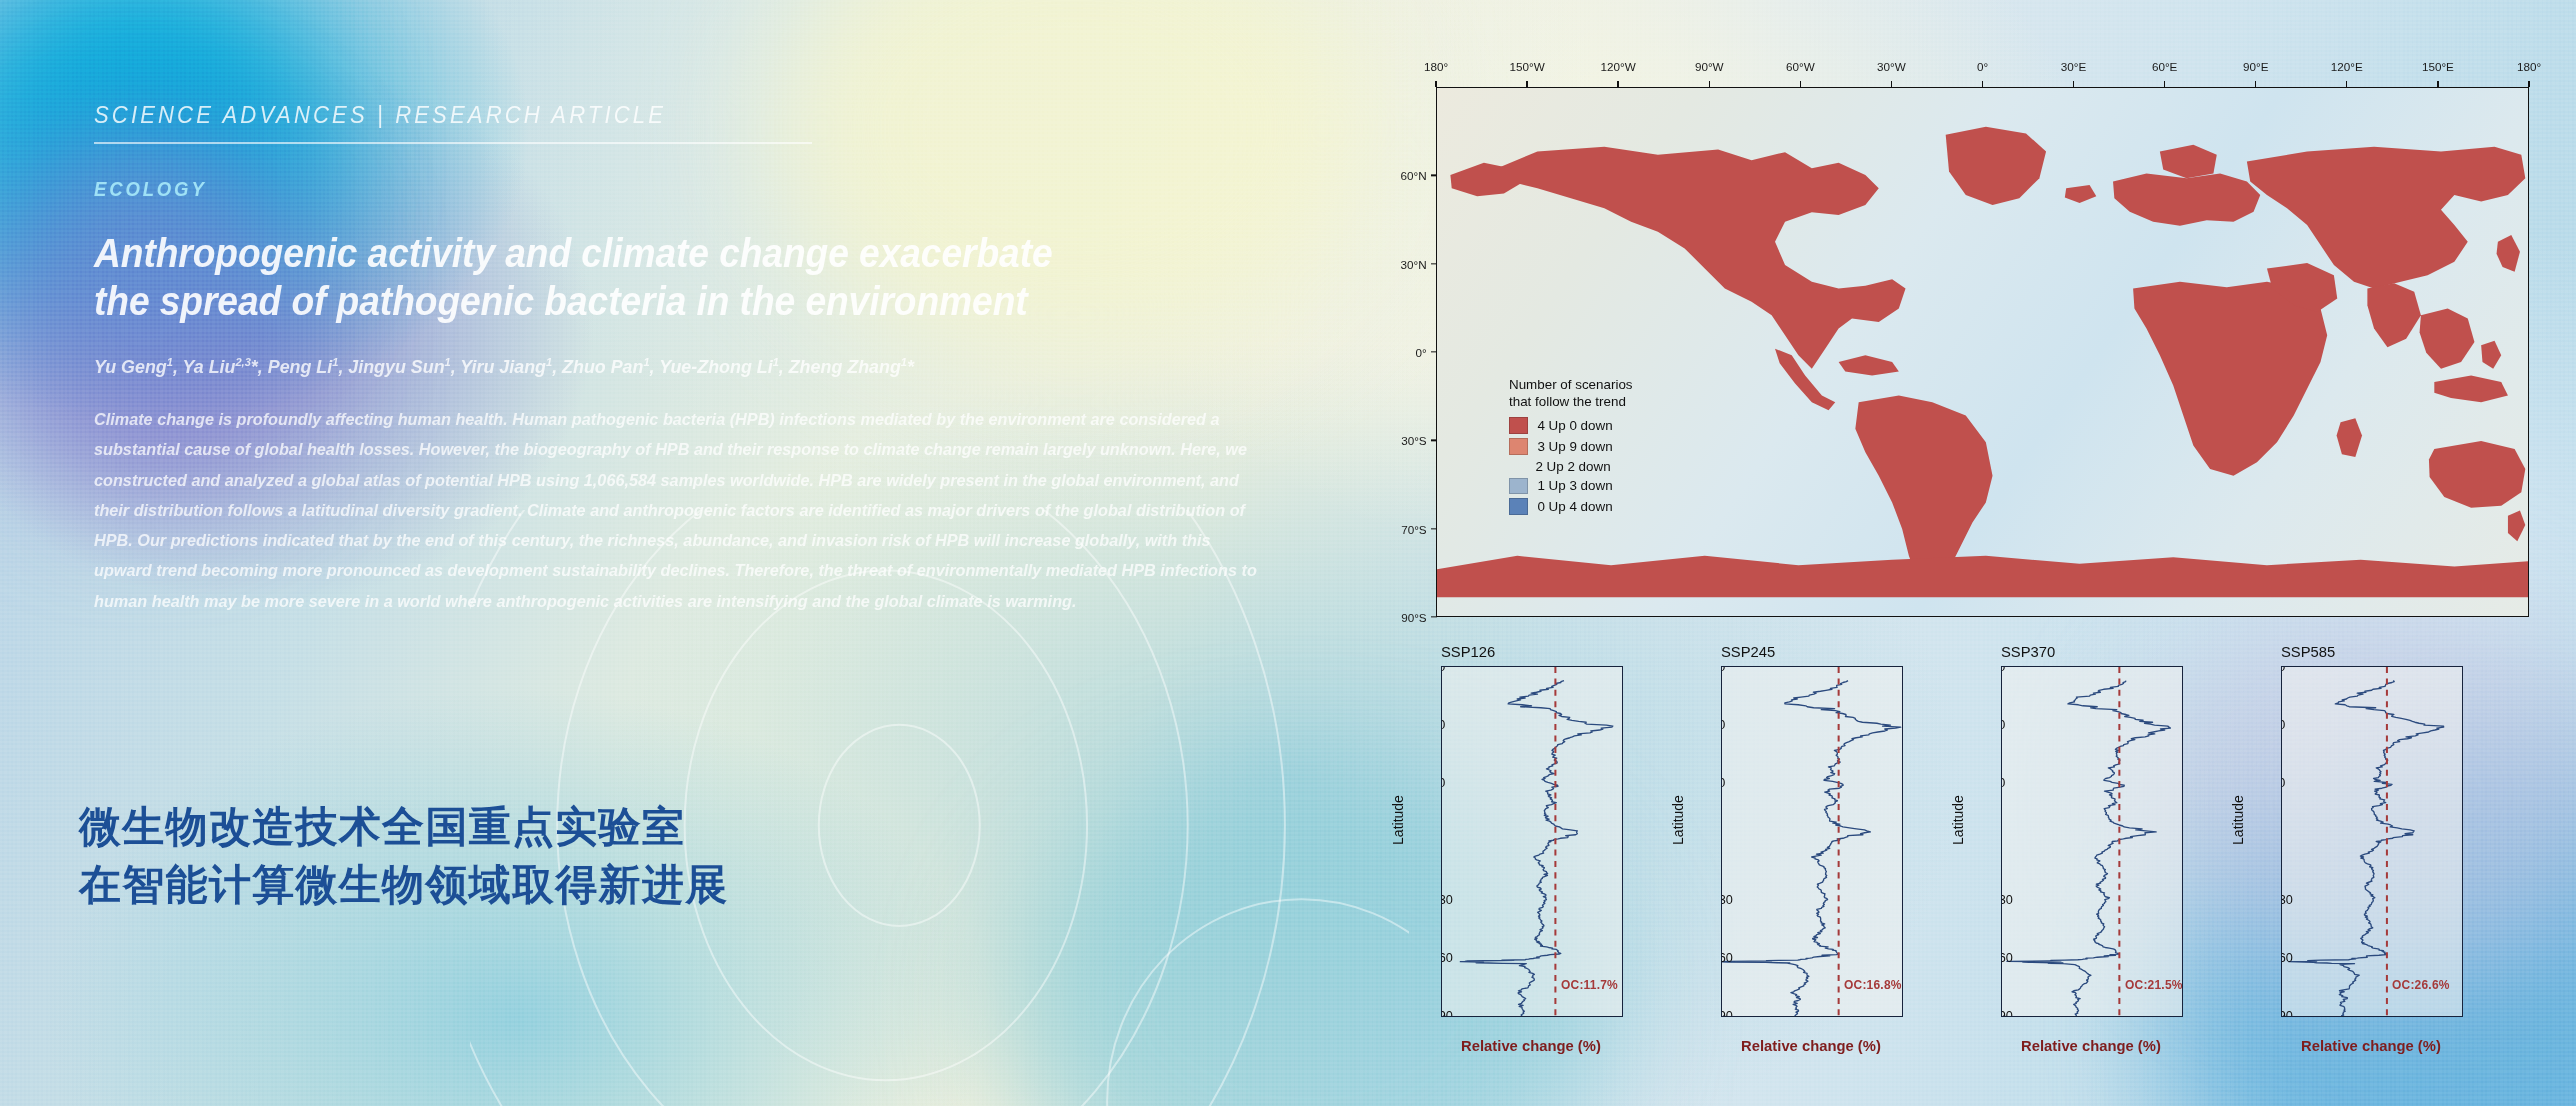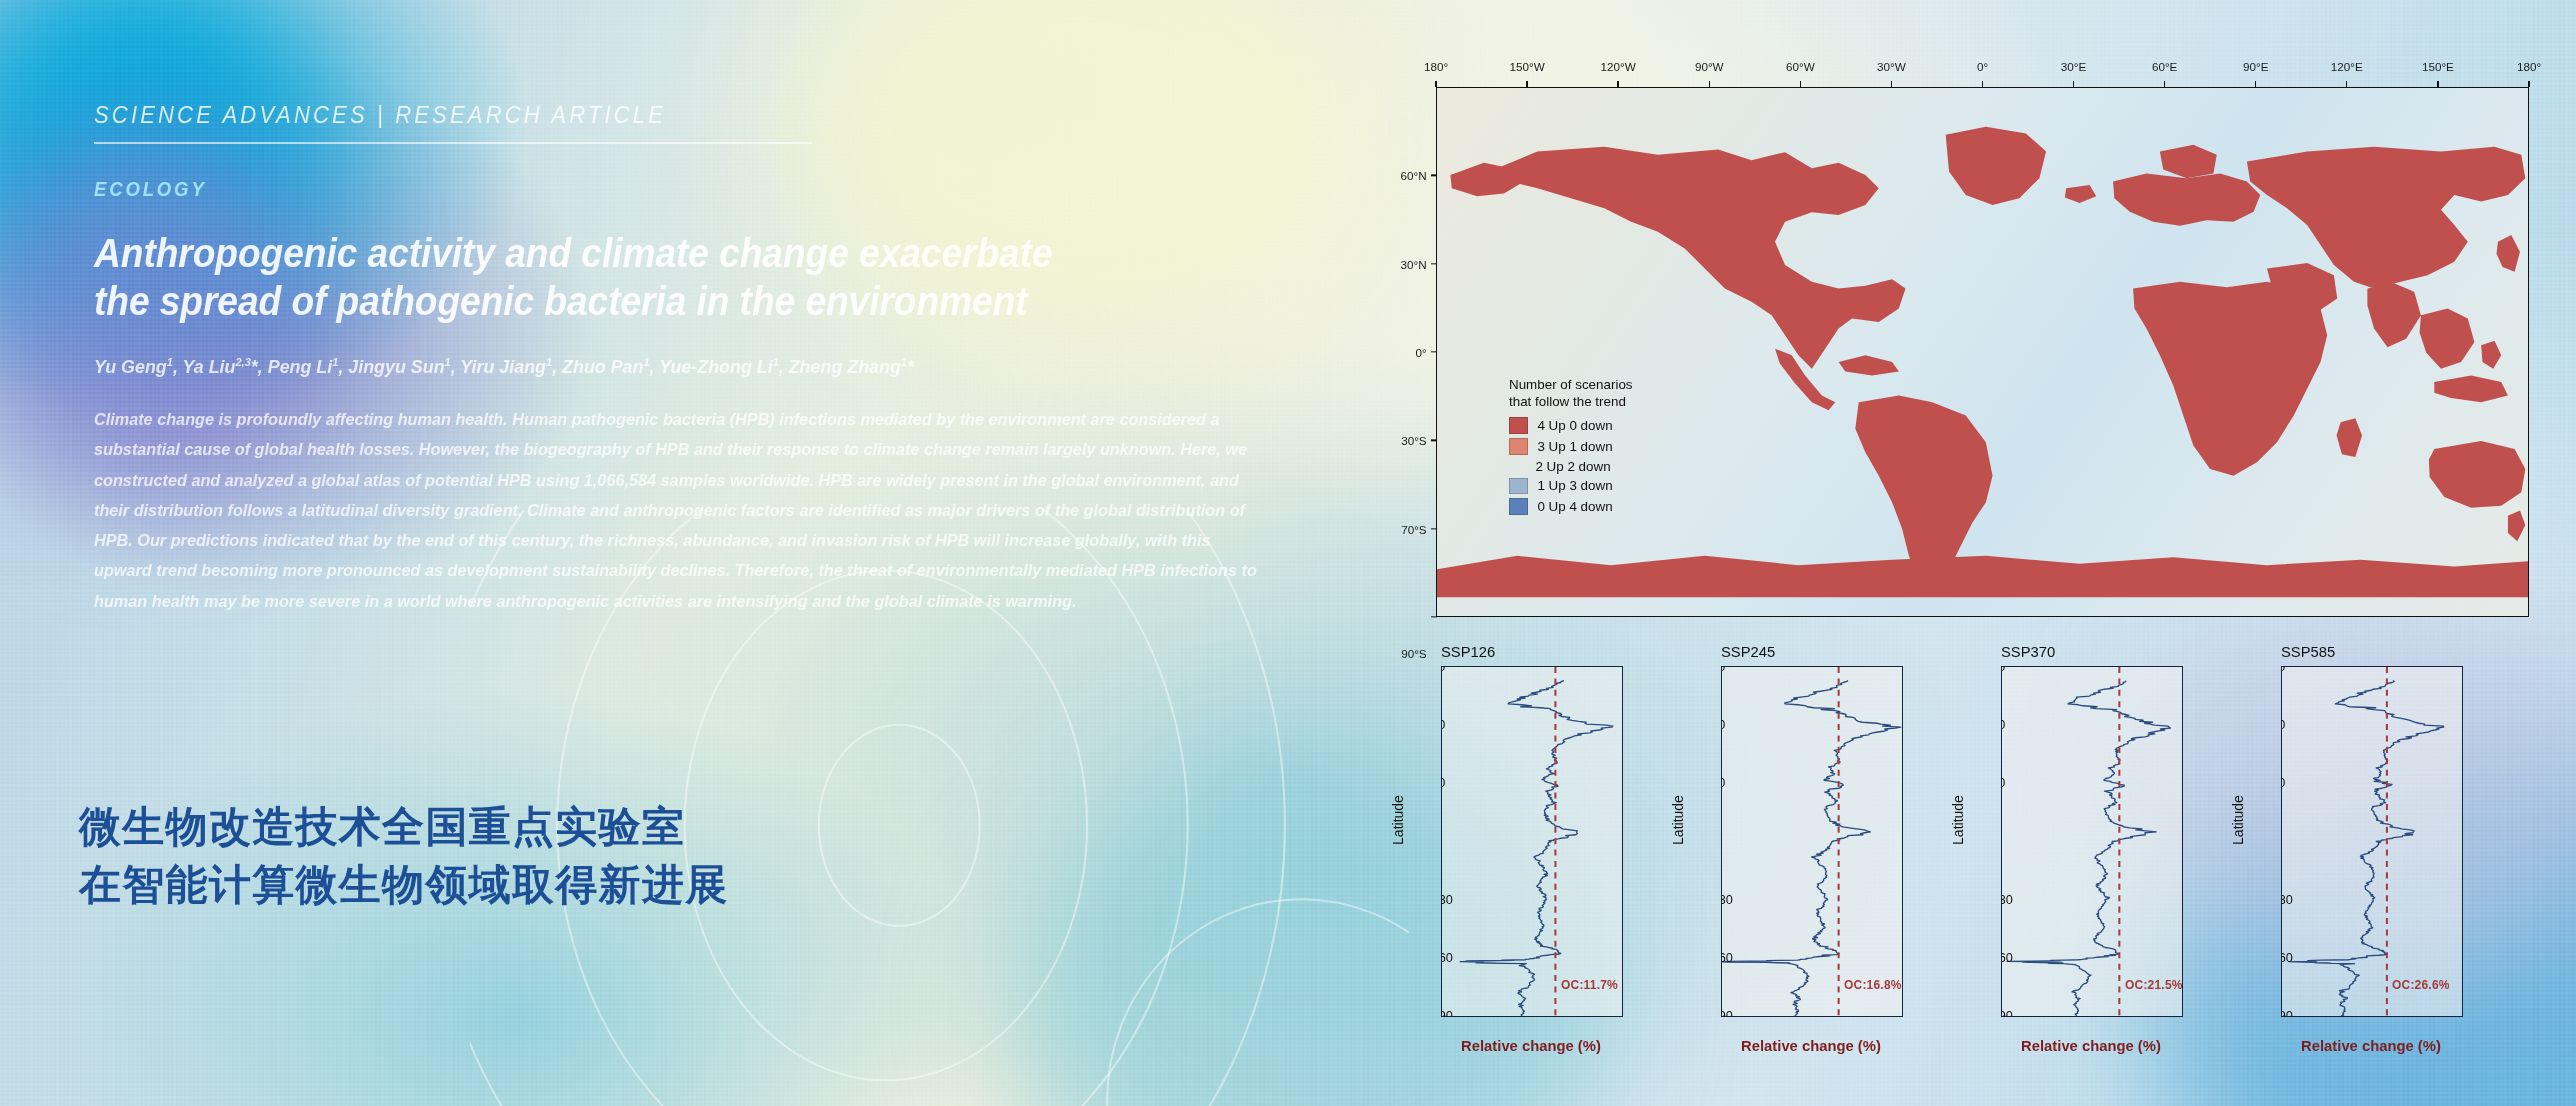--- a/index.html
+++ b/index.html
@@ -181,21 +181,21 @@
           <span style="top: 16.6667%;">60°N</span>
           <i style="top: 16.6667%;"></i>
           <span style="top: 33.3333%;">30°N</span>
           <i style="top: 33.3333%;"></i>
           <span style="top: 50%;">0°</span>
           <i style="top: 50%;"></i>
           <span style="top: 66.6667%;">30°S</span>
           <i style="top: 66.6667%;"></i>
           <span style="top: 83.3333%;">70°S</span>
           <i style="top: 83.3333%;"></i>
-          <span style="top: 100%; margin-top: 36px;">90°S</span>
+          <span style="top: 100%;">90°S</span>
           <i style="top: 100%;"></i>
         </div>
       <div class="mapbox">
         <div class="ocean"></div>
         <svg class="mapsvg" viewBox="0 0 1630 790" preserveAspectRatio="none">
           <defs>
             <g id="land">
 
               <path d="M90 120 L150 95 L250 88 L330 100 L420 92 L470 108 L520 96 L560 120 L600 112 L640 130 L660 150
                        L640 175 L600 190 L560 186 L520 200 L505 230 L520 265 L560 290 L600 300 L640 296 L680 286
@@ -306,21 +306,21 @@
             <div>Number of scenarios</div>
             <div>that follow the trend</div>
           </div>
           <div id="legend-rows" style="margin-top:6.7px">
               <div class="row">
                 <div class="sw" style="background: rgb(192, 80, 77);"></div>
                 <div class="lbl">4 Up 0 down</div>
               </div>
               <div class="row">
                 <div class="sw" style="background: rgb(221, 133, 112);"></div>
-                <div class="lbl">3 Up 1 down</div>
+                <div class="lbl">3 Up 9 down</div>
               </div>
               <div class="row">
                 <div class="sw empty"></div>
                 <div class="lbl">2 Up 2 down</div>
               </div>
               <div class="row">
                 <div class="sw" style="background: rgb(156, 180, 205);"></div>
                 <div class="lbl">1 Up 3 down</div>
               </div>
               <div class="row">

